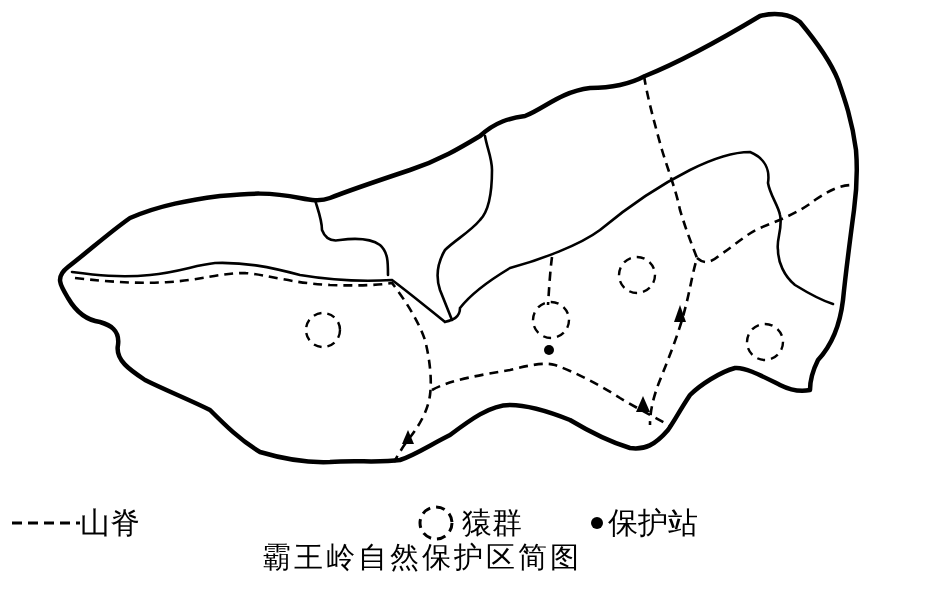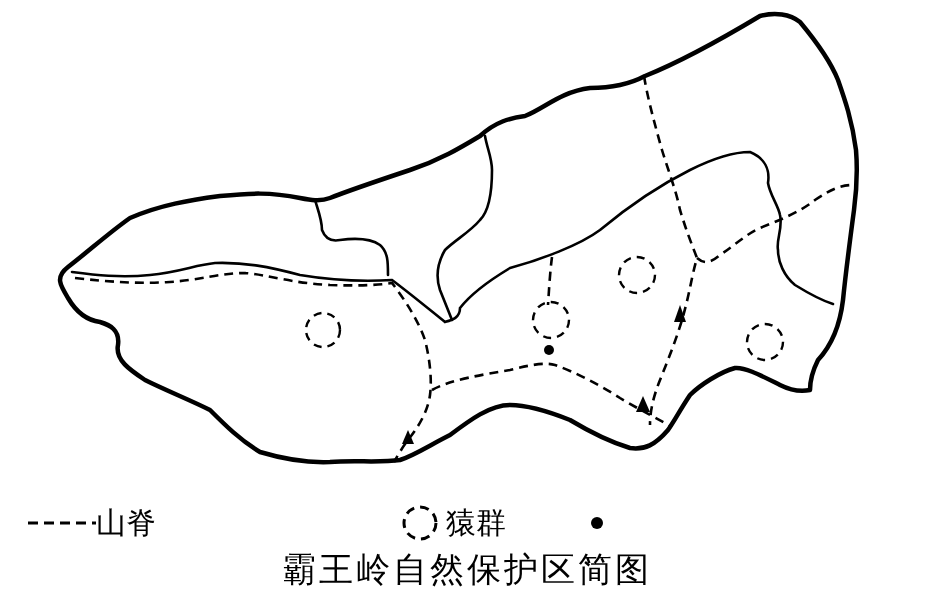--- a/index.html
+++ b/index.html
@@ -2,22 +2,22 @@
 <html><head>
 <meta charset="utf-8">
 <style>
   html, body { margin: 0; padding: 0; background: #ffffff; }
   body { width: 951px; height: 607px; position: relative; overflow: hidden;
          font-family: "DejaVu Serif", "Liberation Serif", serif; color: #000; }
   #map-svg { position: absolute; left: 0; top: 0; width: 951px; height: 500px; }
   .legend { position: absolute; left: 0; top: 497px; width: 951px; height: 52px; }
   .legend-item { position: absolute; top: 0; height: 52px; display: flex; align-items: center; }
   .legend-label { font-size: 30px; line-height: 52px; white-space: nowrap; }
-  .title { position: absolute; top: 544px; left: 262px; font-size: 34px; letter-spacing: 3px;
-           line-height: 50px; white-space: nowrap; margin-left: 20px; }
+  .title { position: absolute; top: 532px; left: 262px; font-size: 29px; letter-spacing: 3px;
+           line-height: 50px; white-space: nowrap; }
   .sym { display: inline-block; }
 </style>
 </head>
 <body>
 
 <svg id="map-svg" viewBox="0 0 951 500" xmlns="http://www.w3.org/2000/svg">
 
   <path d="M 68 267 C 90 250 110 232 130 218 C 160 205 190 200 220 196 C 250 193 270 192 300 198 C 310 200 320 202 330 198 C 350 190 380 180 410 170 C 440 160 460 148 480 136 C 495 122 510 118 525 116 C 545 108 560 92 590 88 C 610 88 630 84 645 76 C 680 62 720 40 760 16 C 775 12 790 14 800 22 C 815 40 830 60 838 80 C 845 100 852 120 856 150 C 858 175 856 195 854 210 C 850 240 846 270 843 300 C 840 325 832 345 818 360 C 812 372 810 382 810 390 C 800 392 790 390 780 385 C 760 375 745 367 735 368 C 720 372 700 385 690 395 C 680 410 675 420 668 430 C 655 445 645 450 630 448 C 610 442 590 432 570 420 C 545 410 525 405 510 405 C 490 405 470 420 450 435 C 430 445 415 455 400 460 C 380 463 355 460 330 462 C 305 463 280 458 260 452 C 240 440 225 425 210 410 C 190 400 165 390 145 380 C 130 370 115 360 118 345 C 120 330 110 325 100 322 C 85 320 75 310 68 298 C 60 285 55 277 68 267 Z" fill="none" stroke="#000" stroke-width="4.5" stroke-linejoin="round"></path>
 
   <g fill="none" stroke="#000" stroke-width="2.6" stroke-linecap="round">
@@ -44,32 +44,33 @@
     <circle cx="323" cy="330" r="17"></circle>
     <circle cx="551" cy="320" r="18"></circle>
     <circle cx="637" cy="275" r="18"></circle>
     <circle cx="765" cy="342" r="18"></circle>
   </g>
 
   <circle cx="549" cy="350" r="5" fill="#000"></circle>
 </svg>
 
 <div class="legend">
-  <div class="legend-item" style="left:28px;align-items:center;">
+  <div class="legend-item" style="left:12px;align-items:center;">
     <svg class="sym" width="68" height="10">
       <line x1="0" y1="5" x2="68" y2="5" stroke="#000" stroke-width="3" stroke-dasharray="10 6"></line>
     </svg>
     <span class="legend-label">山脊</span>
   </div>
-  <div class="legend-item" style="left:400px;">
+  <div class="legend-item" style="left:416px;">
     <svg class="sym" width="40" height="40" style="margin-right:6px;">
       <circle cx="20" cy="20" r="16" fill="none" stroke="#000" stroke-width="3" stroke-dasharray="9 6"></circle>
     </svg>
     <span class="legend-label">猿群</span>
   </div>
   <div class="legend-item" style="left:590px;">
     <svg class="sym" width="14" height="14" style="margin-right:4px;">
       <circle cx="7" cy="7" r="6" fill="#000"></circle>
     </svg>
+    <span class="legend-label">保护站</span>
   </div>
 </div>
 
 <div class="title">霸王岭自然保护区简图</div>
 
 </body></html>

